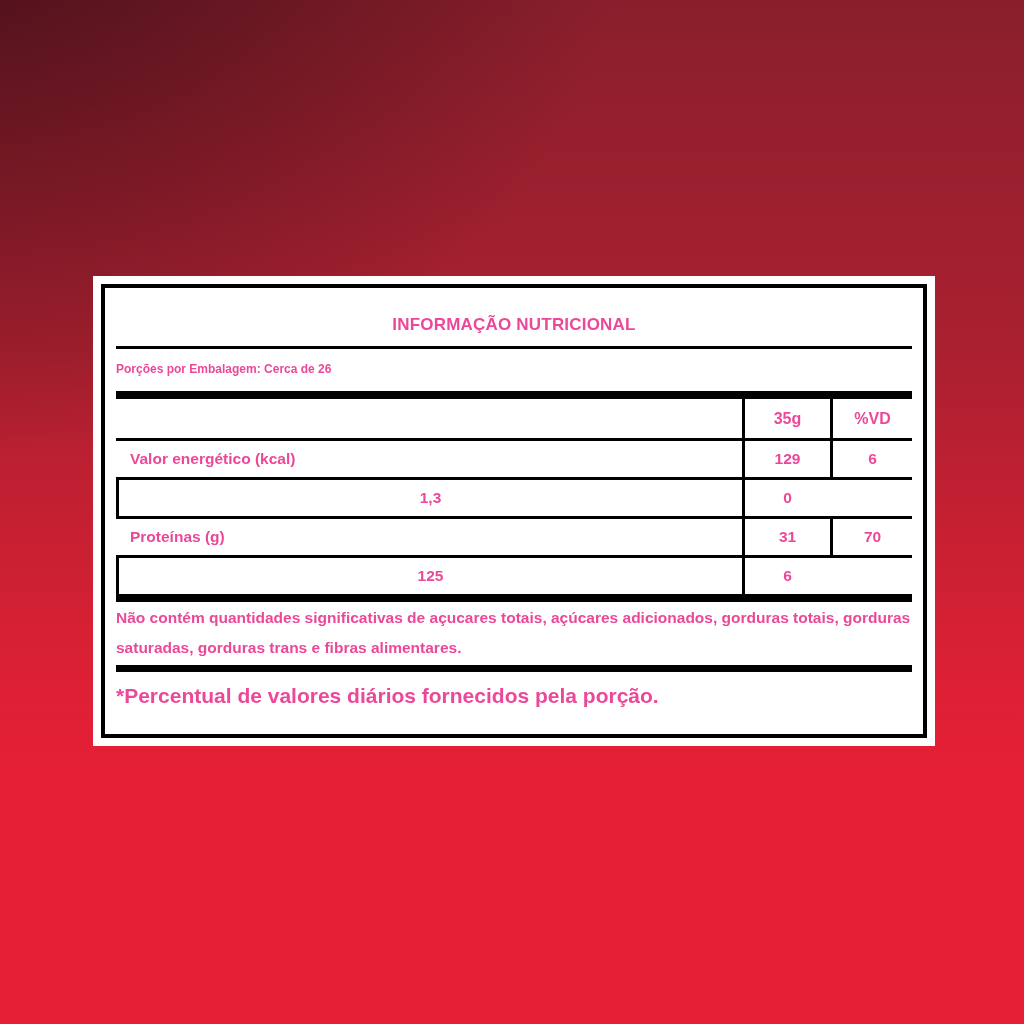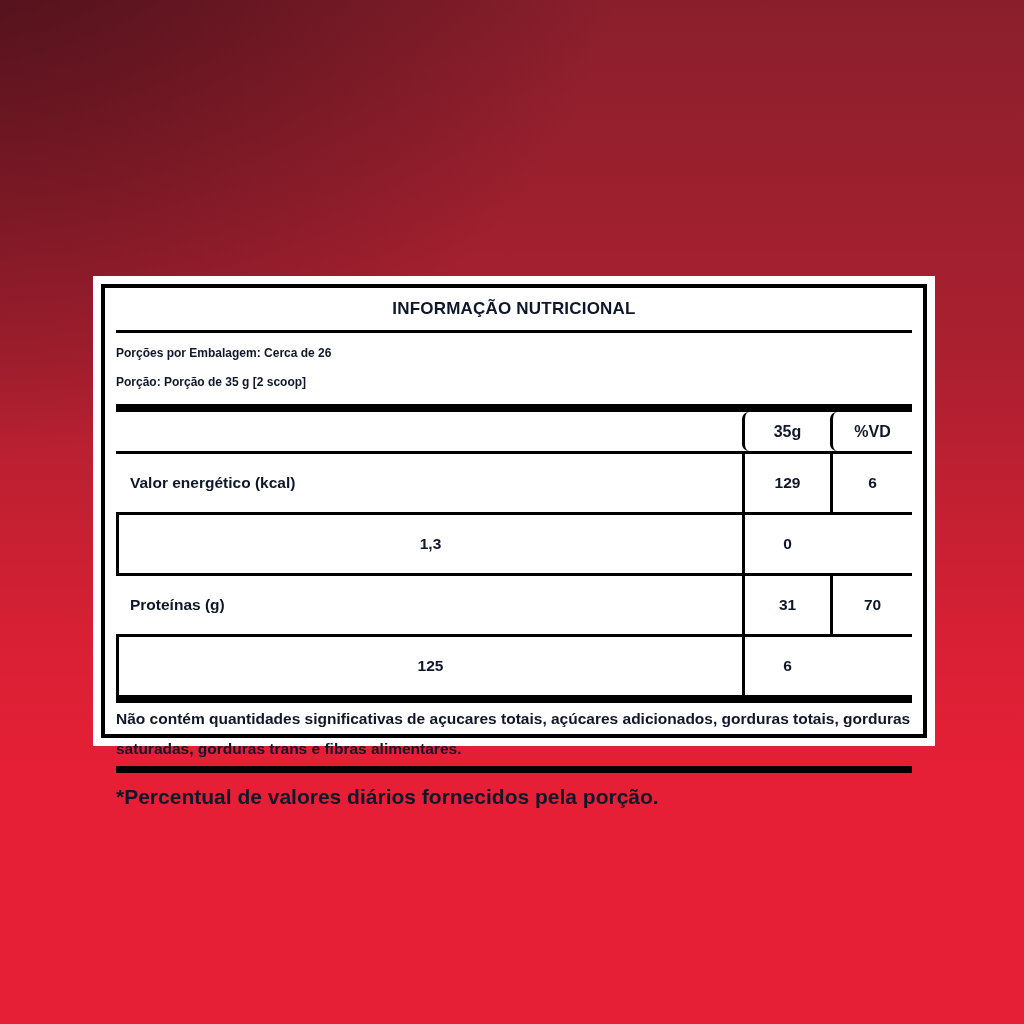--- a/index.html
+++ b/index.html
@@ -28,22 +28,22 @@
     background: #ffffff;
     box-sizing: border-box;
     padding: 8px;
   }
   .card-border {
     width: 100%;
     height: 100%;
     box-sizing: border-box;
     border: 4px solid #000000;
     background: #ffffff;
-    padding: 0 11px;
-    color: #0f172a;
+    padding: 16px 11px;
+    color: #ec4899;
     font-weight: 700;
   }
   .title {
     height: 42px;
     display: flex;
     align-items: center;
     justify-content: center;
     font-size: 17px;
     letter-spacing: 0.2px;
   }
@@ -89,24 +89,23 @@
     padding-left: 14px;
     justify-content: flex-start;
   }
   .tcell.num {
     justify-content: center;
     border-left: 3px solid #000000;
   }
   .header-row .tcell {
     height: 39px;
     font-size: 16px;
-    border-radius: 7px;
   }
   .data-row .tcell {
-    height: 58px;
+    height: 36px;
   }
   .note {
     font-size: 15.5px;
     line-height: 30px;
     padding: 1px 0 2px 0;
     text-align: left;
   }
   .footnote {
     font-size: 21px;
     padding: 12px 0 0 0;
@@ -119,21 +118,20 @@
 <div class="background"></div>
 
 <div class="card">
   <div class="card-border">
 
     <div class="title">INFORMAÇÃO NUTRICIONAL</div>
     <div class="rule-thin"></div>
 
     <div class="servings-block">
       <div class="serving-line">Porções por Embalagem: Cerca de 26</div>
-      <div class="serving-line">Porção: Porção de 35 g [2 scoop]</div>
     </div>
 
     <div class="bar-thick"></div>
 
     <div class="ntable">
       <div class="trow header-row">
         <div class="tcell name"></div>
         <div class="tcell num">35g</div>
         <div class="tcell num">%VD</div>
       </div>

